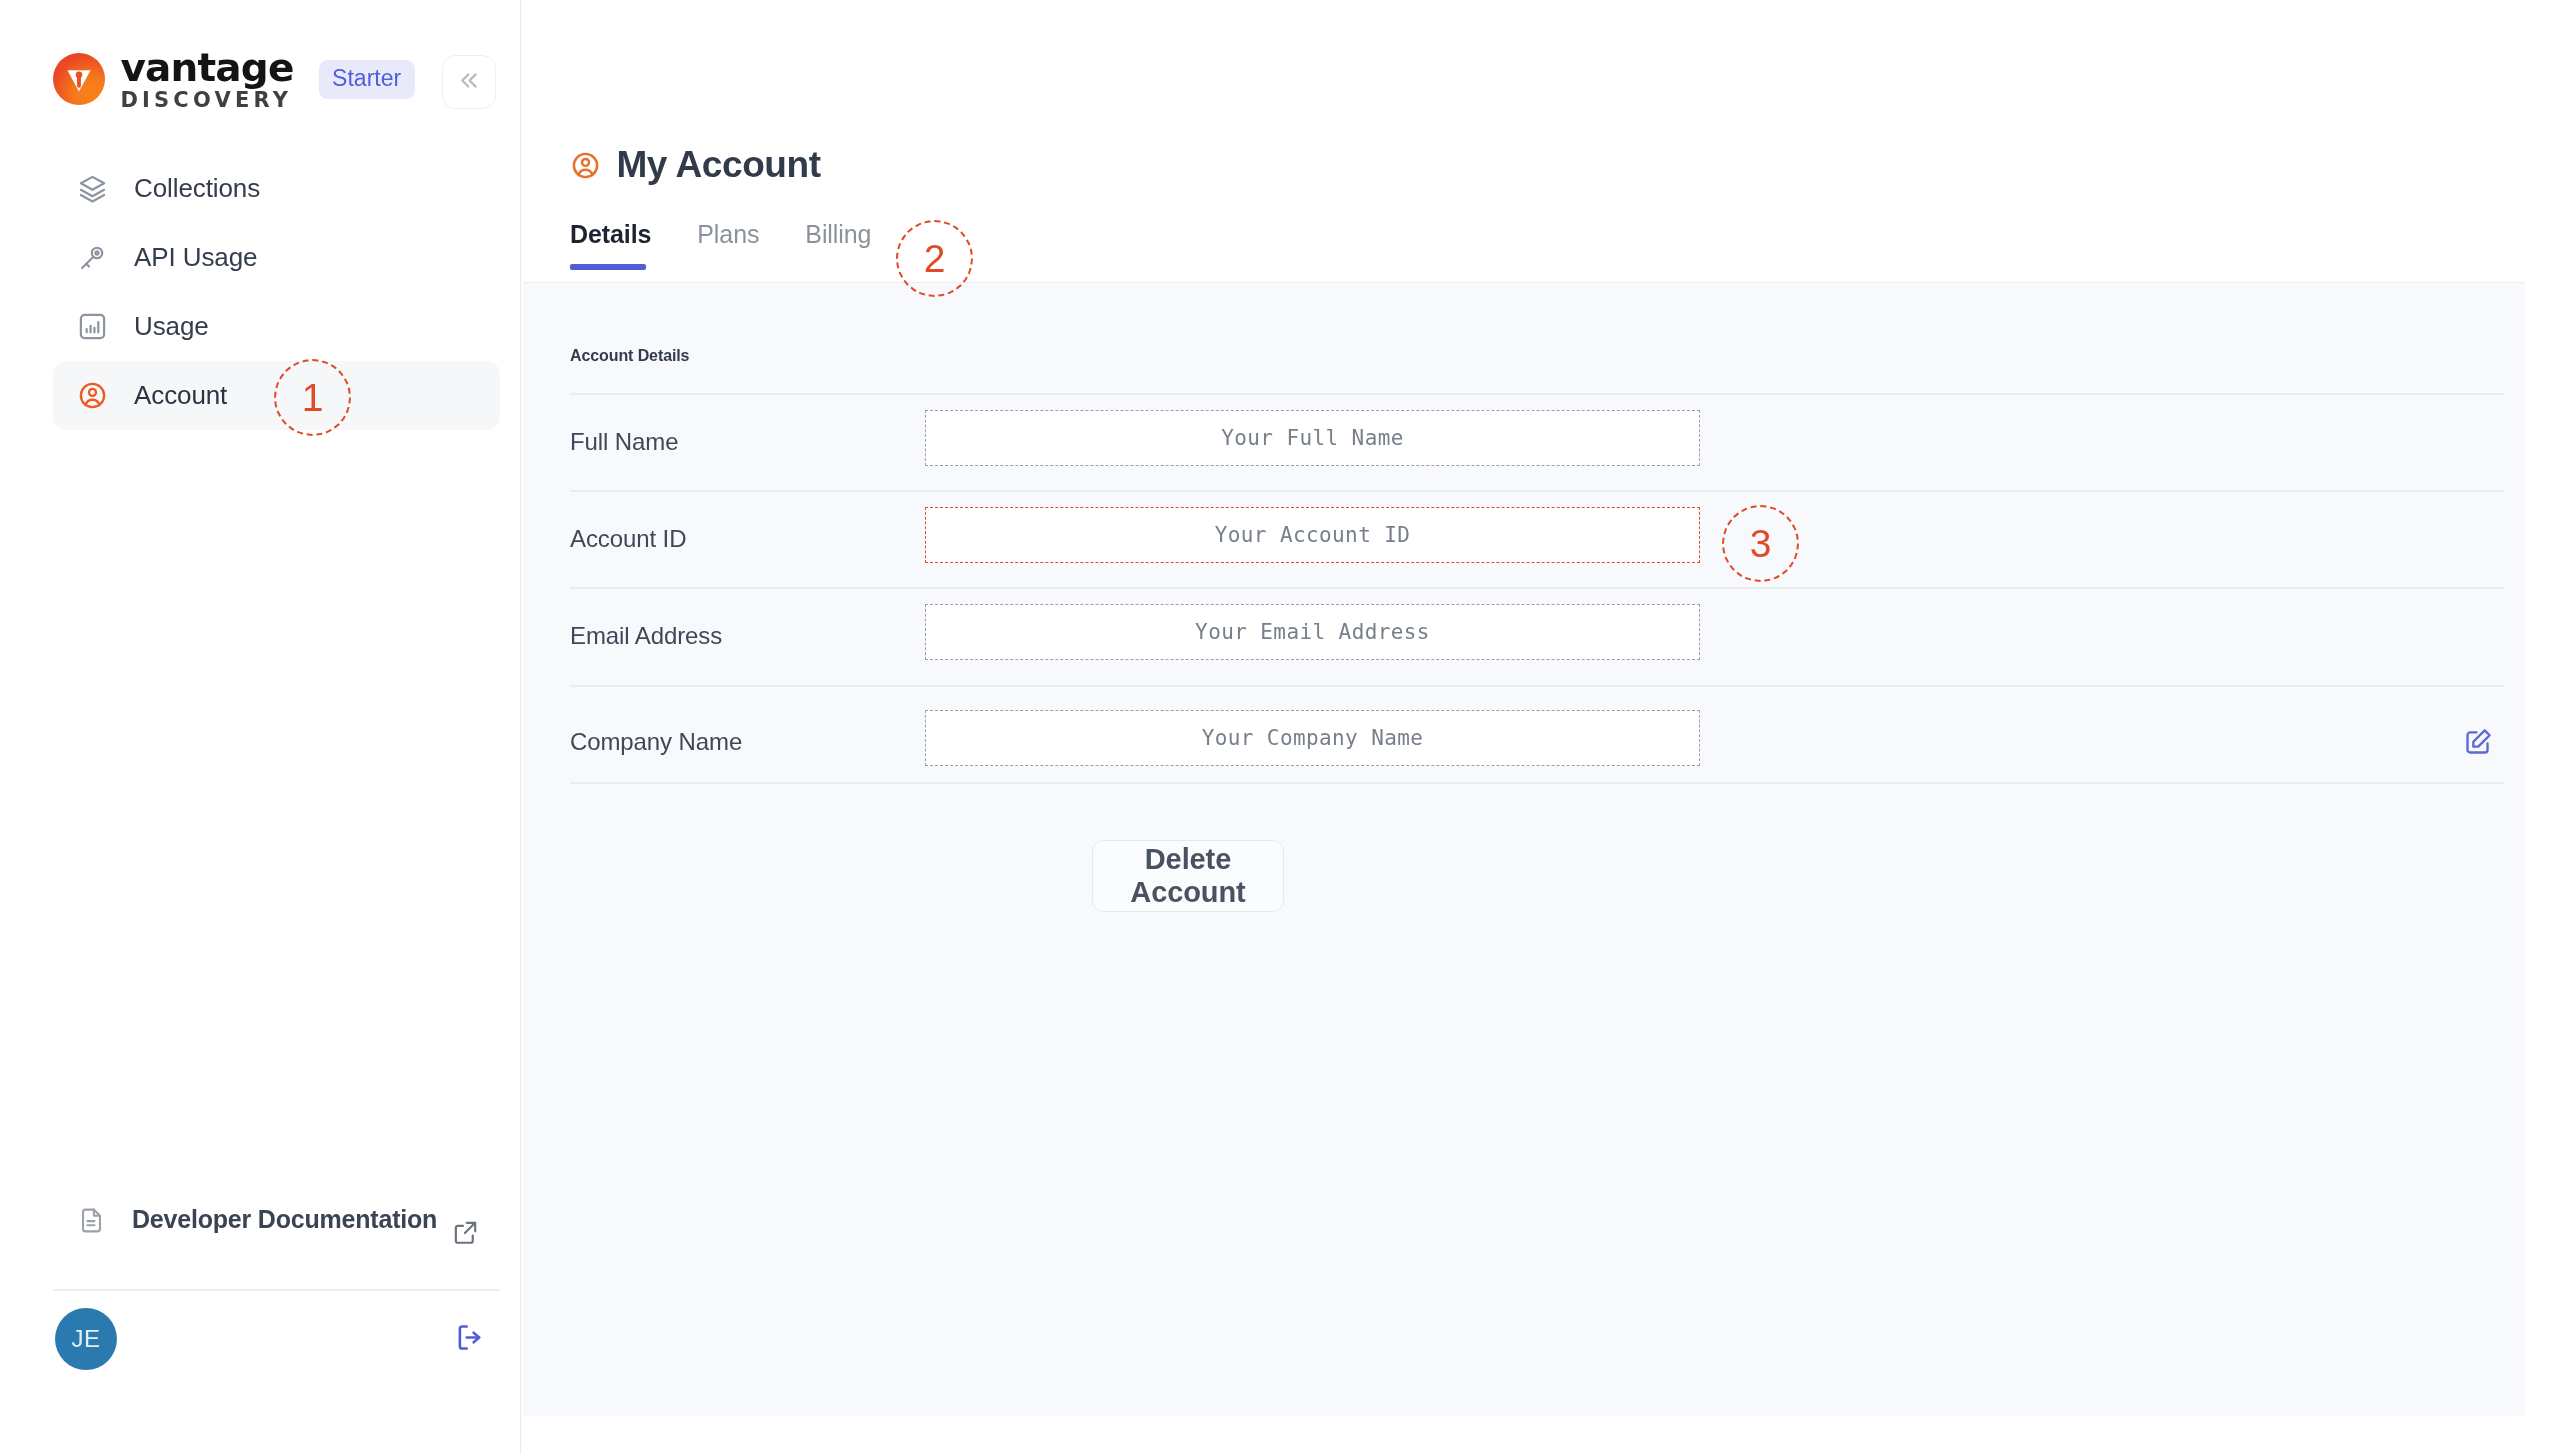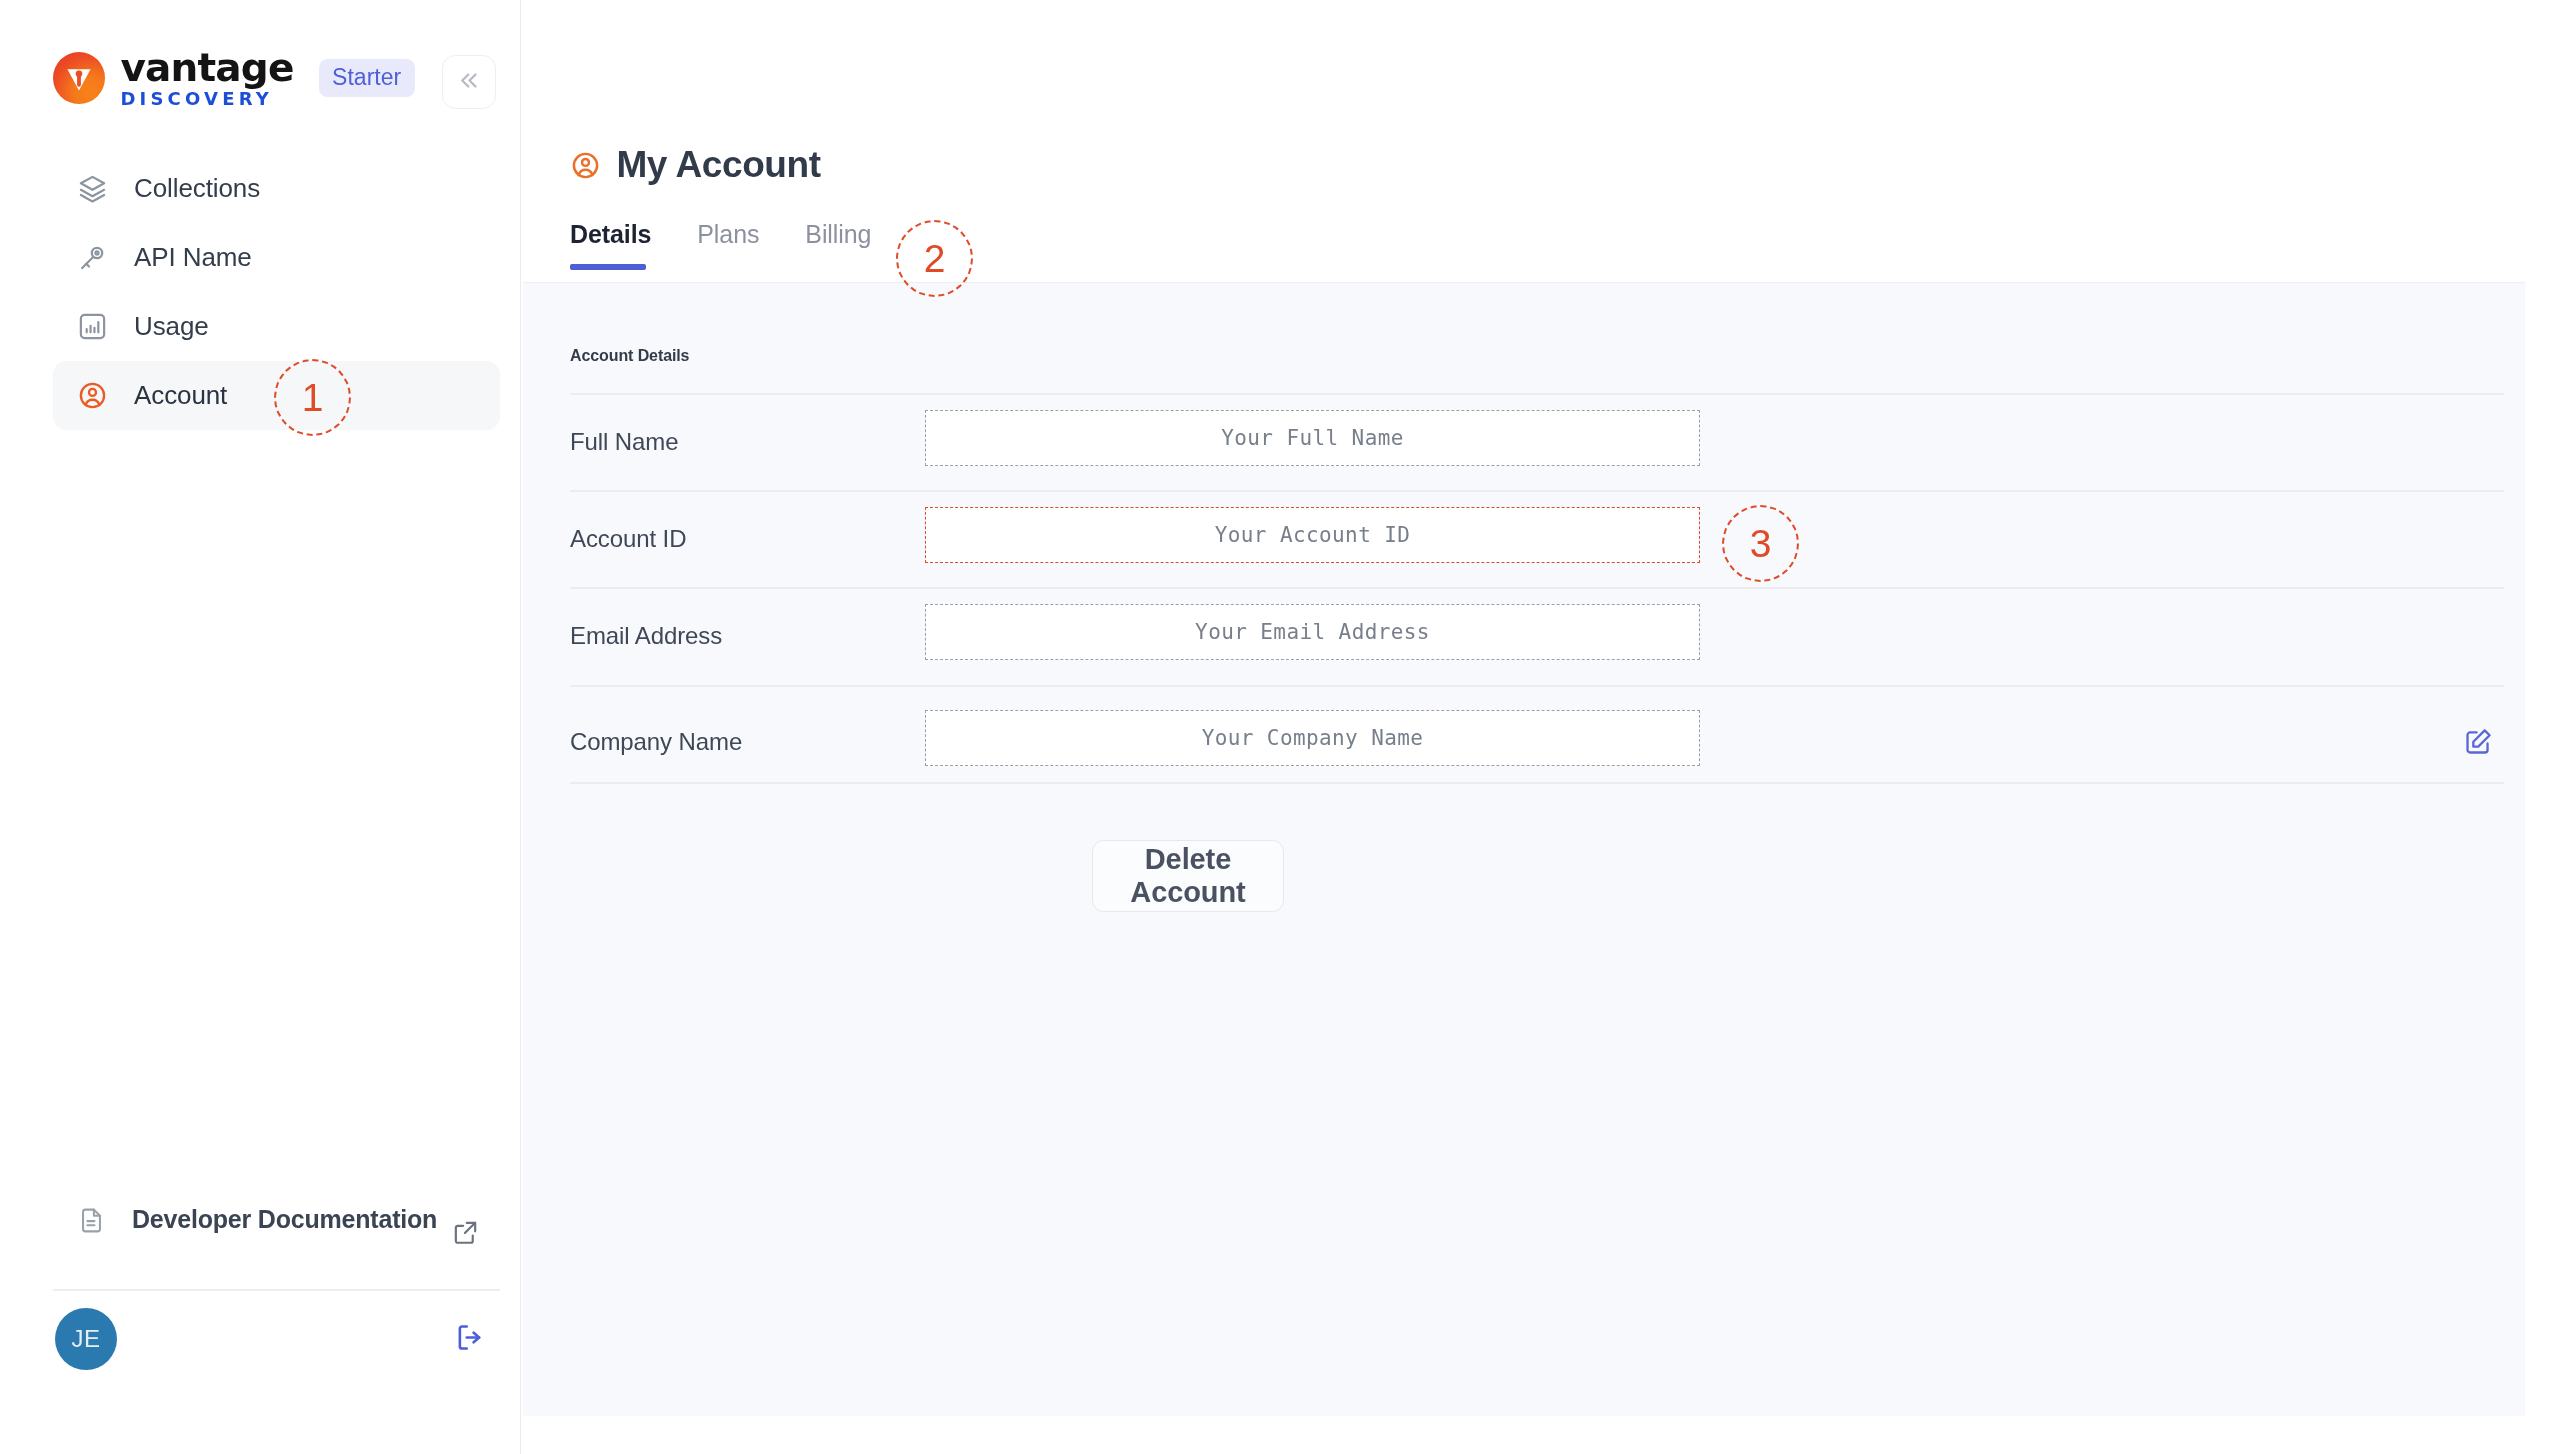--- a/index.html
+++ b/index.html
@@ -55,23 +55,23 @@
 
   .brand-wordmark { display: flex; flex-direction: column; line-height: 1; }
   .brand-name {
     font-size: 39px;
     font-weight: 700;
     color: #141414;
     letter-spacing: -0.8px;
     font-family: "DejaVu Sans", sans-serif;
   }
   .brand-sub {
-    font-size: 18px;
-    font-weight: 700;
-    color: #1d4ed8;
+    font-size: 21px;
+    font-weight: 700;
+    color: #404040;
     letter-spacing: 4.2px;
     margin-top: 2.9px;
     font-family: "DejaVu Sans", sans-serif;
   }
 
   .plan-badge {
     margin-left: 9.6px;
     background: #e8eafc;
     color: #4f5fd8;
     font-size: 23px;
@@ -421,21 +421,21 @@
 
       <div class="nav-item">
         <span class="nav-ico">
           <svg width="31" height="31" viewBox="0 0 24 24" fill="none" stroke="#8c949f" stroke-width="1.7" stroke-linecap="round" stroke-linejoin="round">
             <circle cx="15.5" cy="8.5" r="4"></circle>
             <circle cx="15.5" cy="8.5" r="1.2"></circle>
             <path d="M12.7 11.4 L4 20.1"></path>
             <path d="M7.2 16.9 L9.3 19"></path>
           </svg>
         </span>
-        <span class="nav-label">API Name</span>
+        <span class="nav-label">API Usage</span>
       </div>
 
       <div class="nav-item">
         <span class="nav-ico">
           <svg width="31" height="31" viewBox="0 0 24 24" fill="none" stroke="#8c949f" stroke-width="1.7" stroke-linecap="round" stroke-linejoin="round">
             <rect x="3" y="3" width="18" height="18" rx="3"></rect>
             <line x1="7.5" y1="16.5" x2="7.5" y2="14"></line>
             <line x1="10.5" y1="16.5" x2="10.5" y2="11.5"></line>
             <line x1="13.5" y1="16.5" x2="13.5" y2="13"></line>
             <line x1="16.5" y1="16.5" x2="16.5" y2="8.5"></line>

